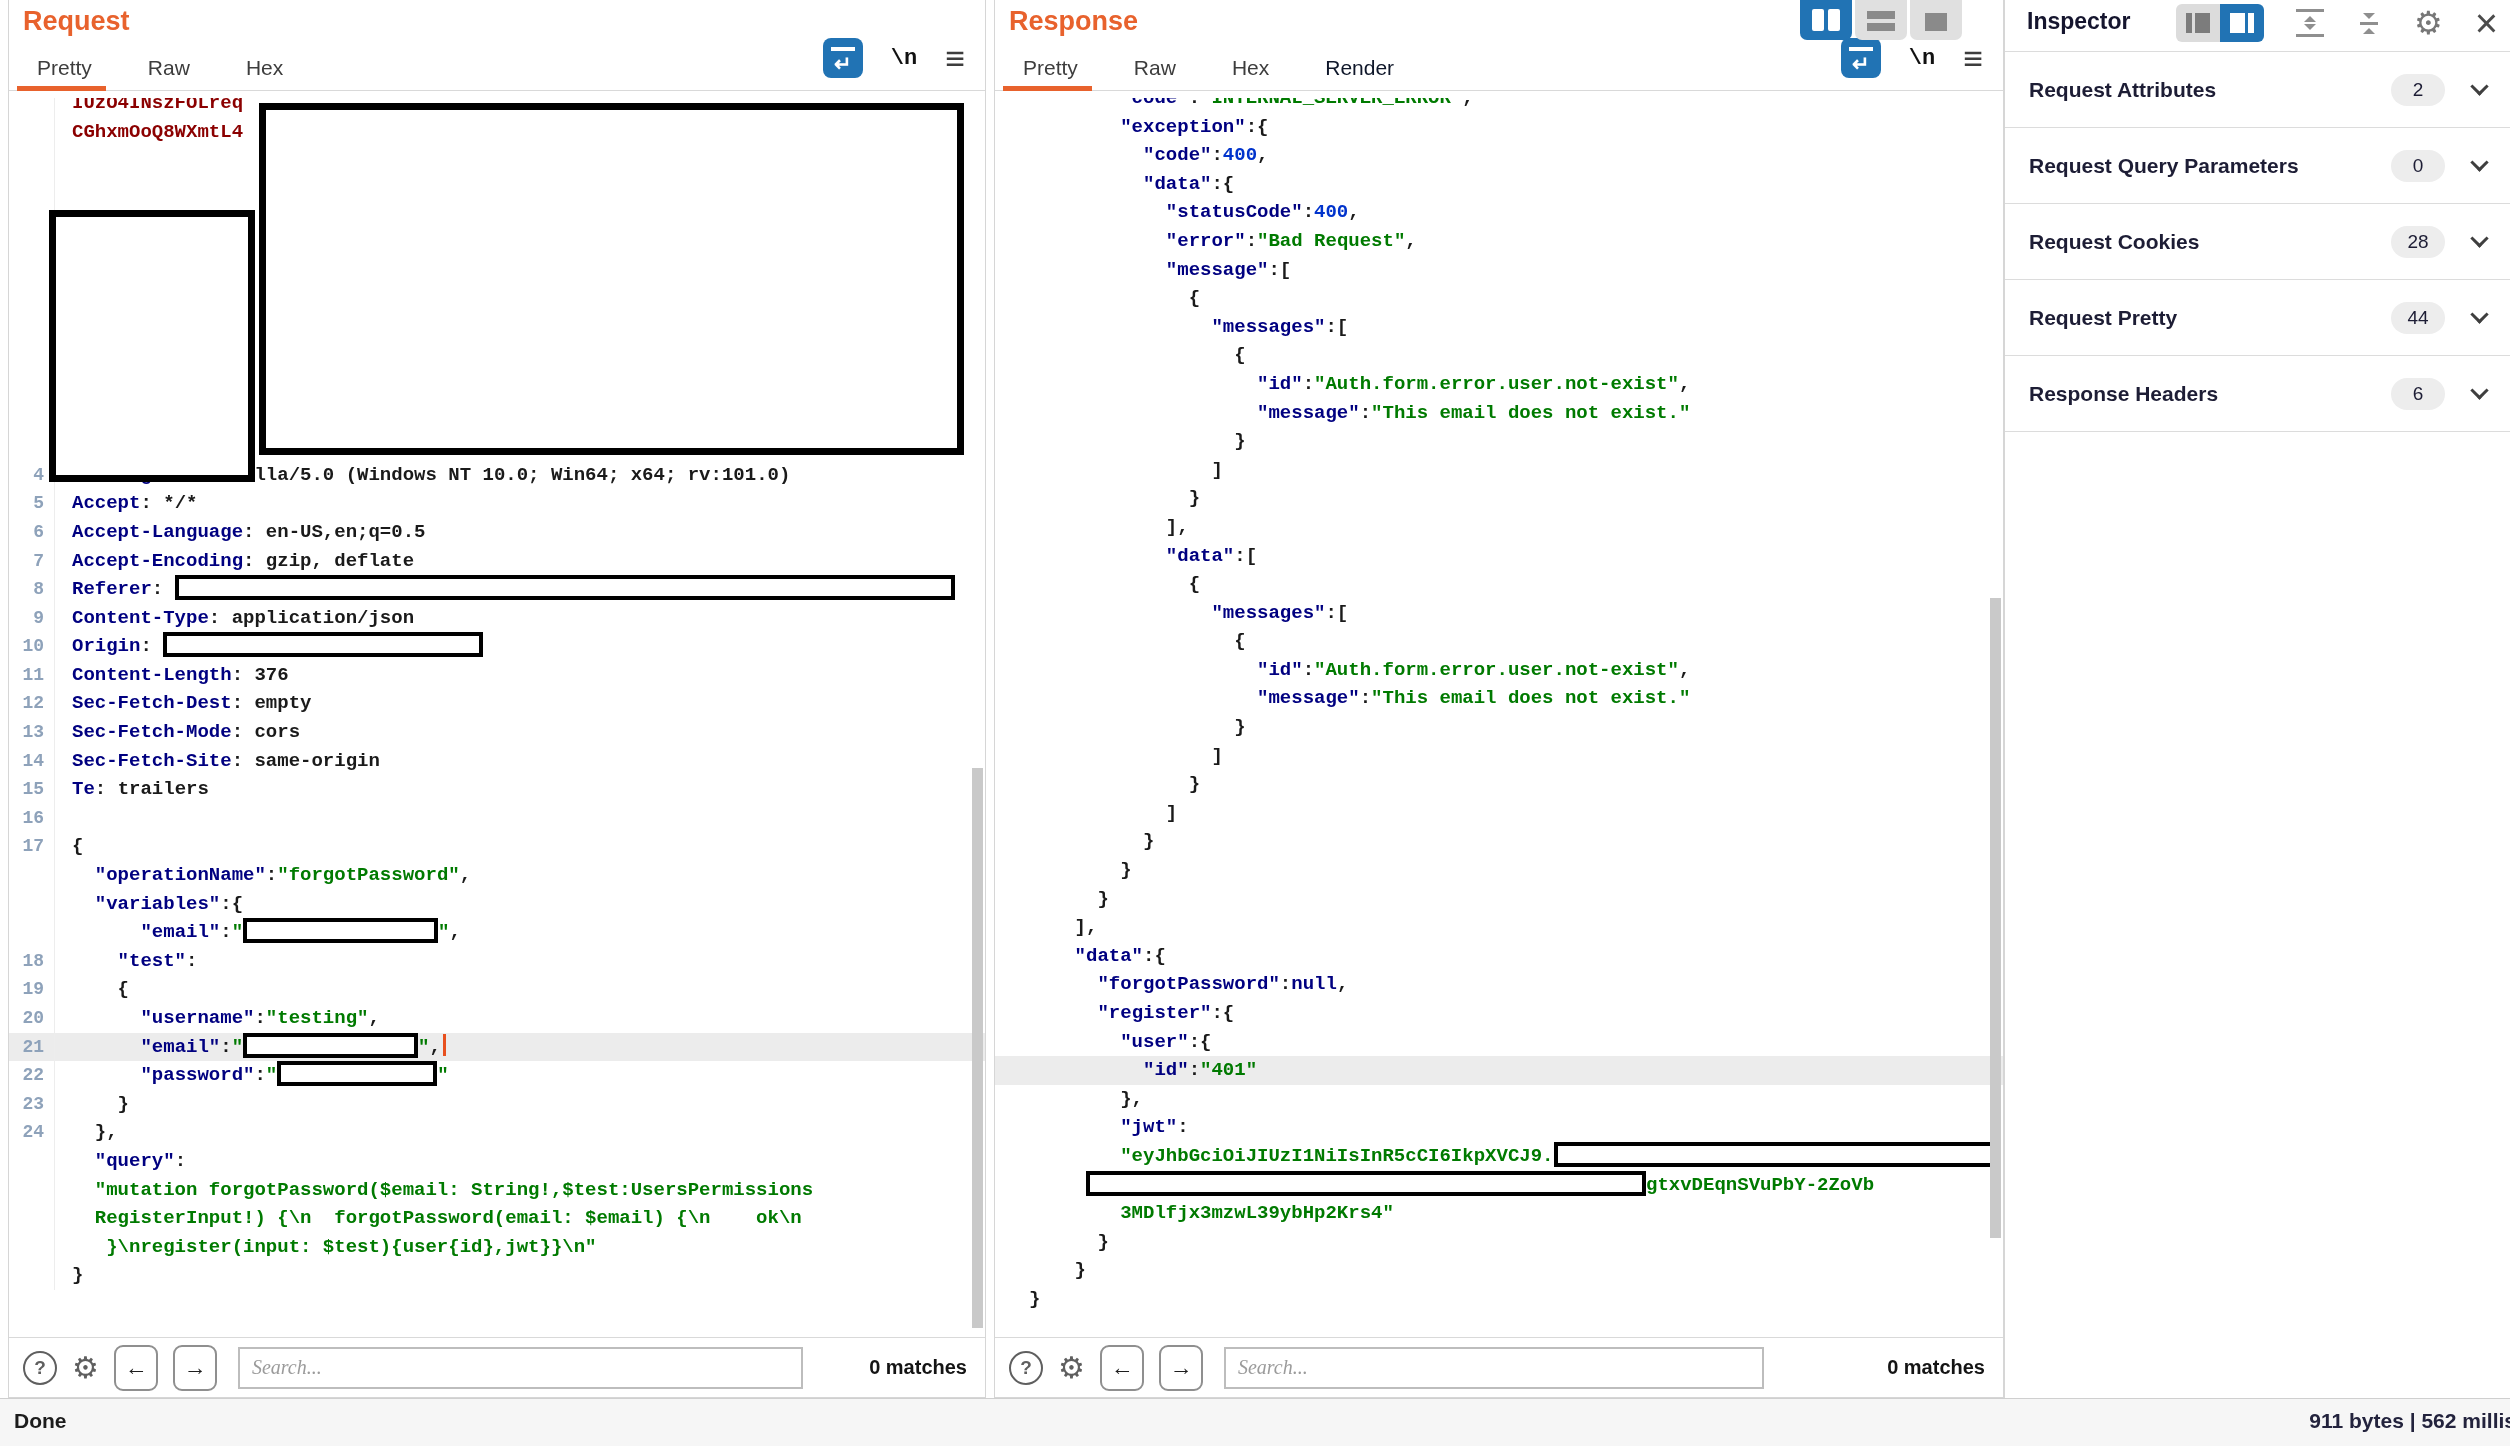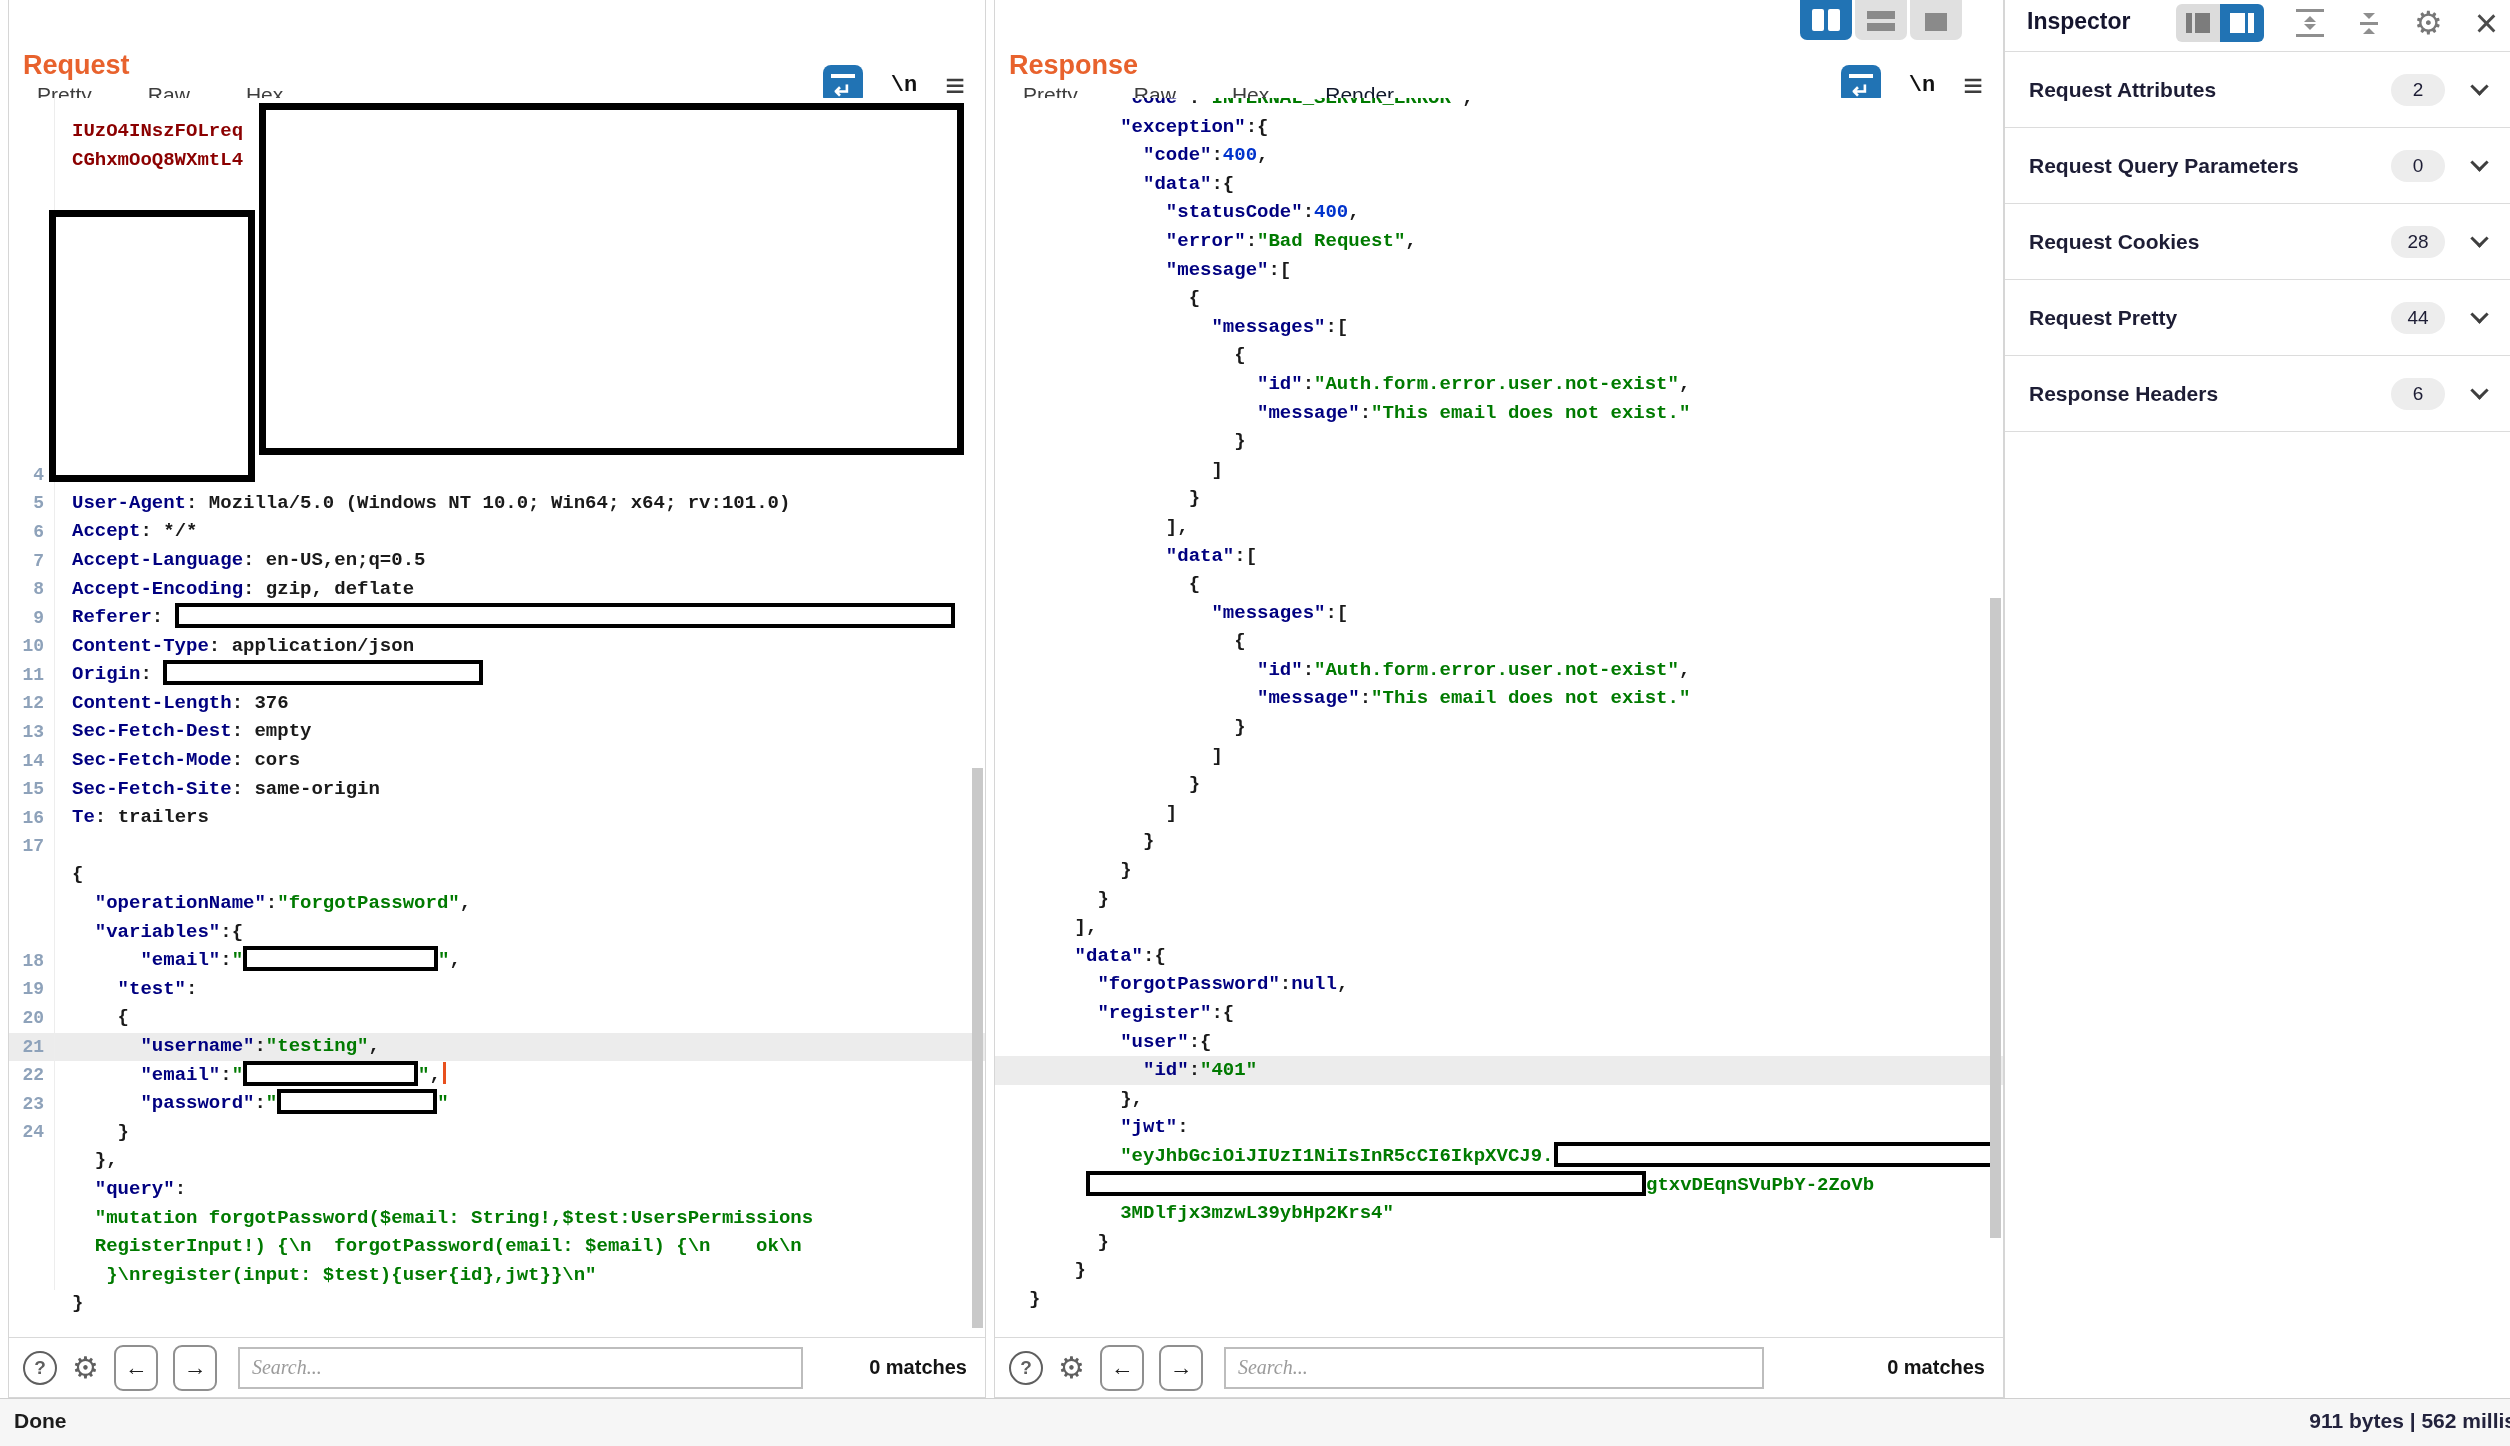--- a/index.html
+++ b/index.html
@@ -4,40 +4,40 @@
 <style>
   * { margin:0; padding:0; box-sizing:border-box; }
   body { background:#fff; font-family:"Liberation Sans", sans-serif; }
   .app { position:relative; width:2510px; height:1446px; background:#fff; overflow:hidden; }
 
   
   .panel { position:absolute; top:0; height:1398px; background:#fff; border:1px solid #d6d6d6; border-top:none; }
   .request-panel  { left:8px;   width:978px;  }
   .response-panel { left:994px; width:1010px; }
 
-  .panel-header { position:relative; height:74px; border-bottom:1px solid #d9d9d9;margin-top:44px; }
+  .panel-header { position:relative; height:91px; border-bottom:1px solid #d9d9d9; }
   .panel-title  { position:absolute; left:14px; top:6px; font-size:27px; font-weight:bold; color:#e8622d; }
   .tabs { position:absolute; left:28px; bottom:10px; display:flex; gap:56px; font-size:21px; color:#3d3d3d; }
   .tab { position:relative; cursor:default; }
   .tab.active::after { content:""; position:absolute; left:-20px; right:-14px; bottom:-11px; height:5px; background:#e8622d; }
   .tab.disabled { color:#0f172a; }
 
   .hdr-icons { position:absolute; right:20px; bottom:12px; display:flex; align-items:center; gap:28px; }
   .wrap-btn { position:relative; width:40px; height:40px; border-radius:8px; background:#2173b4; color:#fff; display:flex; align-items:flex-end; justify-content:center; font-size:21px; font-weight:bold; line-height:1; padding-bottom:4px; }
   .wrap-btn::before { content:""; position:absolute; top:9px; left:8px; right:8px; height:4px; background:#fff; }
   .nl-btn { font-family:"Liberation Mono","DejaVu Sans Mono",monospace; font-size:22px; font-weight:bold; color:#111; }
   .menu-btn { font-size:34px; font-weight:bold; color:#3d3d3d; line-height:1; }
 
   
   .editor { position:absolute; left:0; right:0; top:98px; bottom:60px; overflow:hidden; background:#fff; }
   .row { display:flex; height:28.6px; line-height:28.6px; white-space:pre;
          font-family:"Liberation Mono","DejaVu Sans Mono",monospace; font-size:19px; font-weight:700; }
   .row.hl { background:#ececec; }
   .gutter { flex:none; width:46px; text-align:right; padding-right:10px; color:#8ea2ba; font-size:18px; border-right:1px solid #ededed; }
-  .request-code .codetext { padding-left:17px;margin-top:28px; }
+  .request-code .codetext { padding-left:17px; }
   .response-code .row { padding-left:34px; }
   .request-code  { margin-top:-9px; }
   .response-code { margin-top:-14px; }
   .h, .k { color:#000080; }
   .p, .t { color:#1a1a1a; }
   .s { color:#007a00; }
   .n { color:#0033cc; }
   .r { color:#8b0000; }
   .ibox { display:inline-block; height:25px; border:4px solid #000; background:#fff; vertical-align:-6px; }
   .cursor { display:inline-block; width:3px; height:22px; background:#e8501e; vertical-align:-4px; margin-left:2px; }

